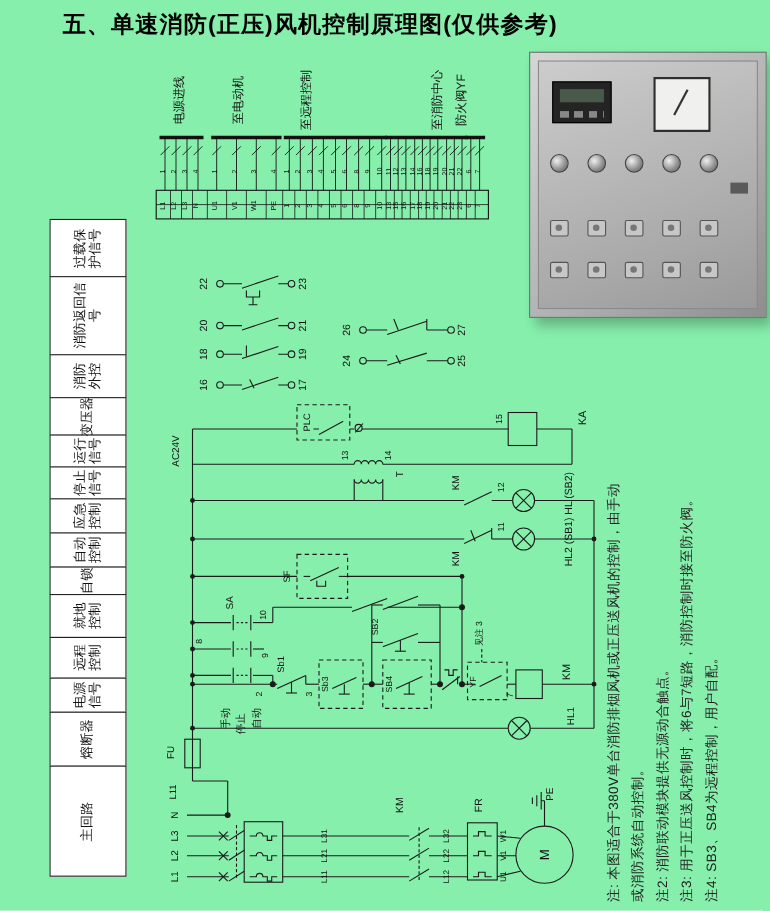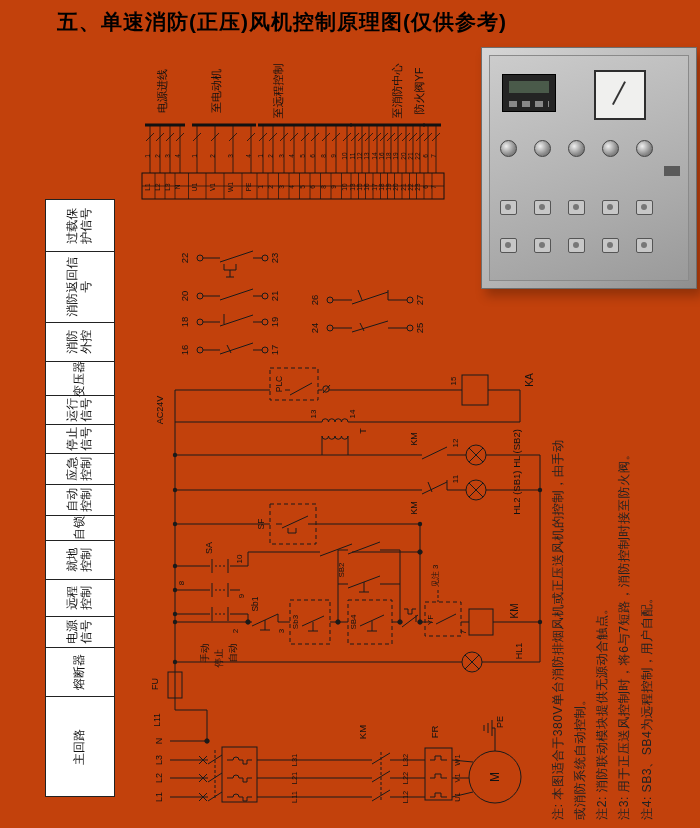--- a/index.html
+++ b/index.html
@@ -1,17 +1,17 @@
 <!DOCTYPE html>
 <html><head>
 <meta charset="utf-8">
 <style>
   html,body{margin:0;padding:0;background:#fff;width:700px;height:828px;overflow:hidden;
     font-family:"Liberation Sans","DejaVu Sans",sans-serif;color:#111;}
-  #page{position:relative;width:700px;height:828px;background:#c2410c;}
+  #page{position:relative;width:700px;height:828px;background:#86efac;}
   #title{position:absolute;left:57px;top:8px;font-size:21px;font-weight:700;letter-spacing:1px;color:#000;}
   
   #sidebar{position:absolute;left:45px;top:200px;width:70px;}
   .side-cell{box-sizing:border-box;border:1px solid #222;margin-top:-1px;display:flex;align-items:center;justify-content:center;background:#fff;}
   .side-cell span{transform:rotate(-90deg);white-space:pre-line;text-align:center;font-size:12px;line-height:1.15;color:#111;}
   
   #notes{position:absolute;left:547px;top:820px;width:460px;height:150px;transform:rotate(-90deg);transform-origin:top left;}
   .note-line{font-size:12.3px;line-height:1.8;letter-spacing:0.4px;color:#222;white-space:nowrap;}
   
   #cabinet{position:absolute;left:481px;top:47px;width:214px;height:240px;

